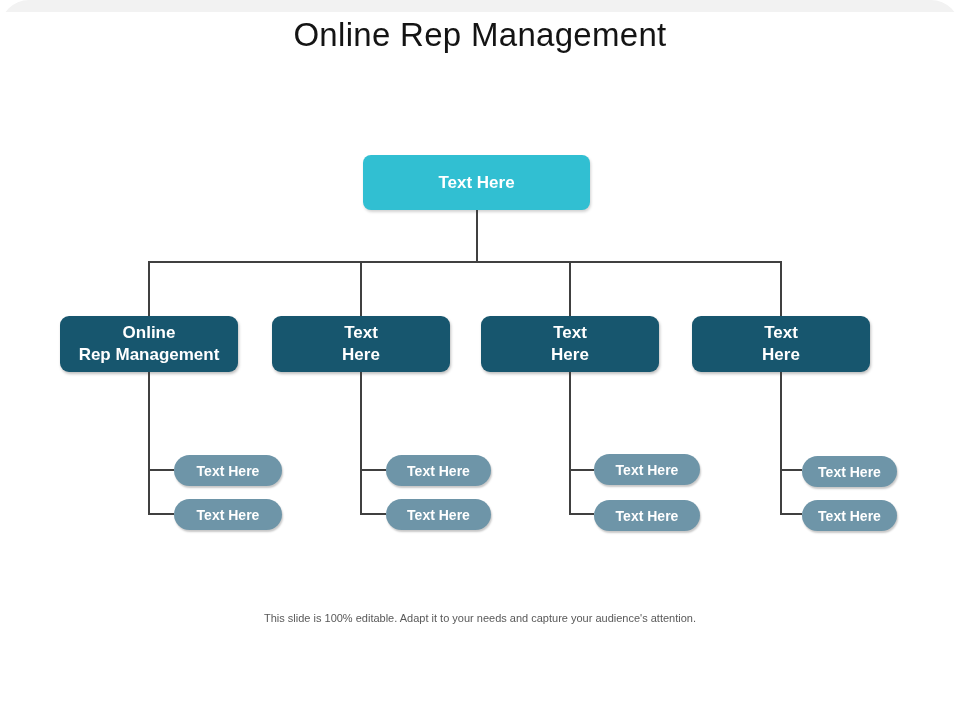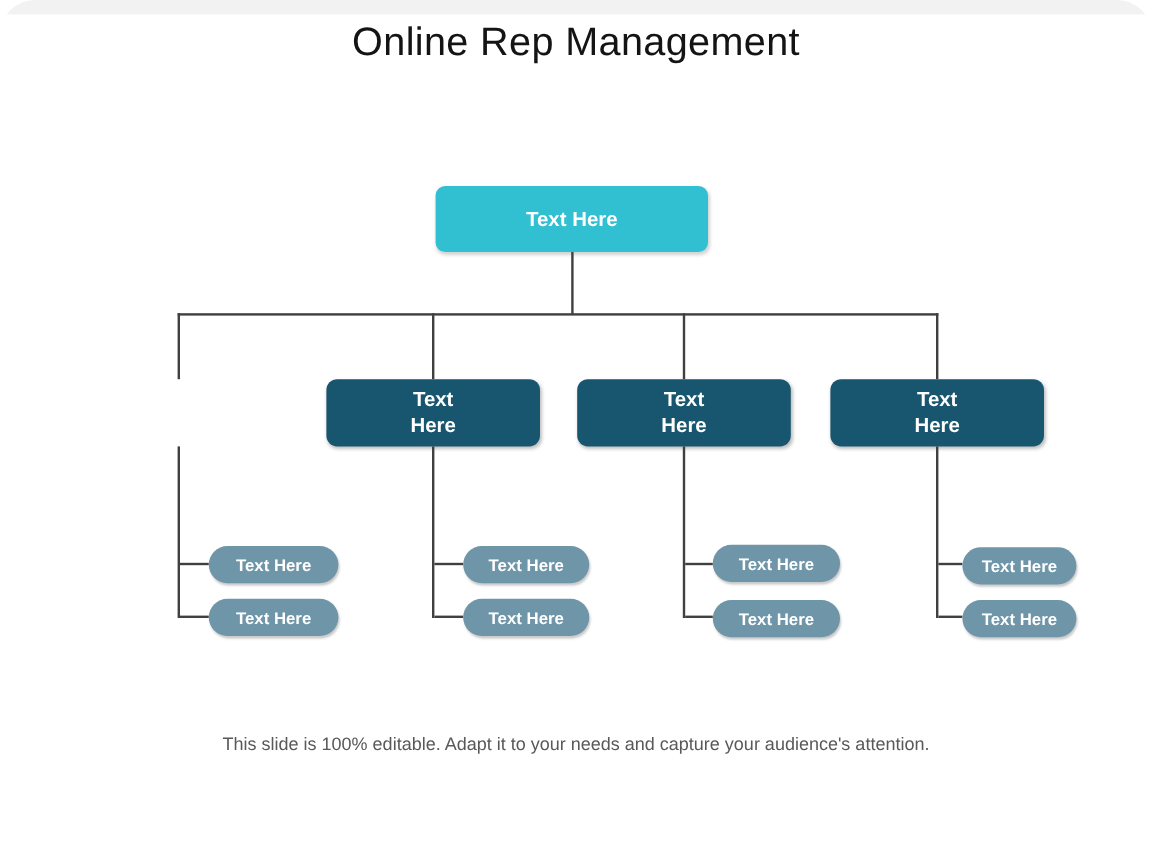--- a/index.html
+++ b/index.html
@@ -33,21 +33,21 @@
   .branch-box span { white-space:pre-line; }
   .pill {
     position:absolute; height:31px;
     background:#6e95a8; border-radius:16px;
     display:flex; align-items:center; justify-content:center;
     color:#ffffff; font-weight:700; font-size:14px;
     box-shadow:1px 2px 2px rgba(0,0,0,0.22);
   }
   .caption {
     position:absolute; left:0; top:612px; width:960px; margin:0;
-    text-align:center; font-size:15px; color:#595959;
+    text-align:center; font-size:11px; color:#595959;
   }
 </style>
 </head>
 <body>
 
 <div class="slide">
   <div class="top-strip"></div>
 
   <h1 class="title">Online Rep Management</h1>
 
@@ -55,20 +55,24 @@
     <span>Text Here</span>
   </div>
 
   <div class="line" style="left:476px;top:210px;width:2px;height:52px;"></div>
   <div class="line" style="left:148px;top:261px;width:634px;height:2px;"></div>
   <div class="line" style="left:148px;top:261px;width:2px;height:55px;"></div>
   <div class="line" style="left:360px;top:261px;width:2px;height:55px;"></div>
   <div class="line" style="left:569px;top:261px;width:2px;height:55px;"></div>
   <div class="line" style="left:780px;top:261px;width:2px;height:55px;"></div>
 
+  <div class="branch-box" style="left:60px;">
+    <span>Online
+Rep Management</span>
+  </div>
   <div class="branch-box" style="left:272px;">
     <span>Text
 Here</span>
   </div>
   <div class="branch-box" style="left:481px;">
     <span>Text
 Here</span>
   </div>
   <div class="branch-box" style="left:692px;">
     <span>Text

